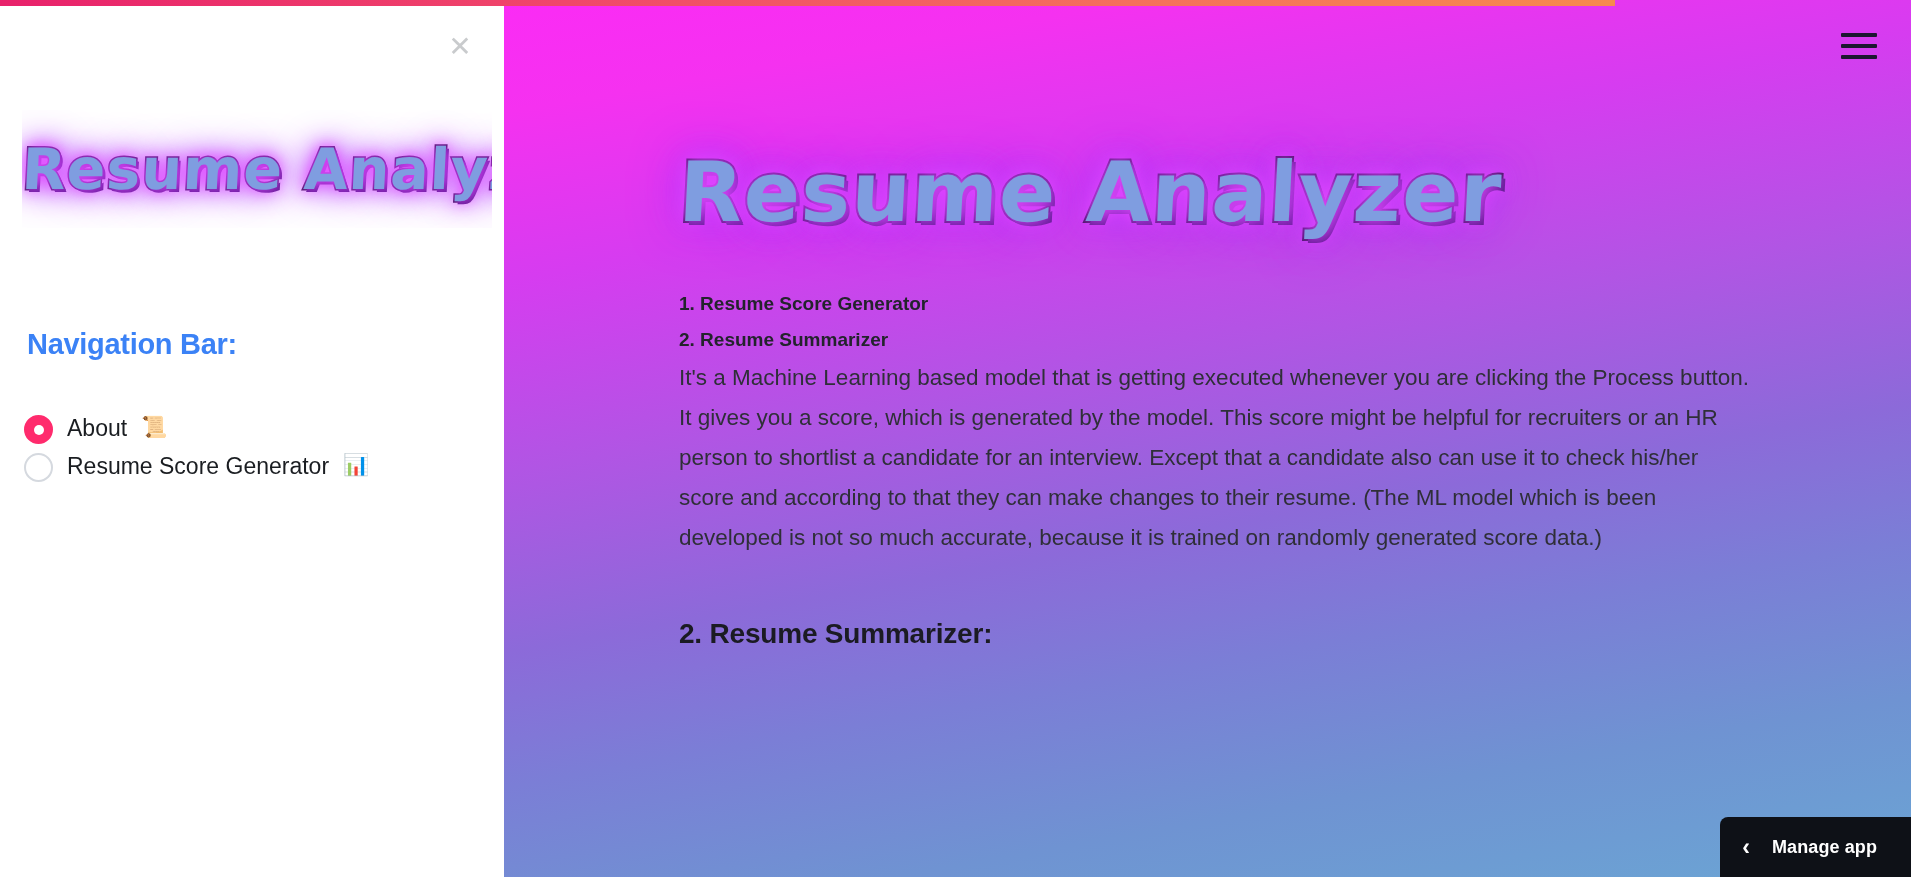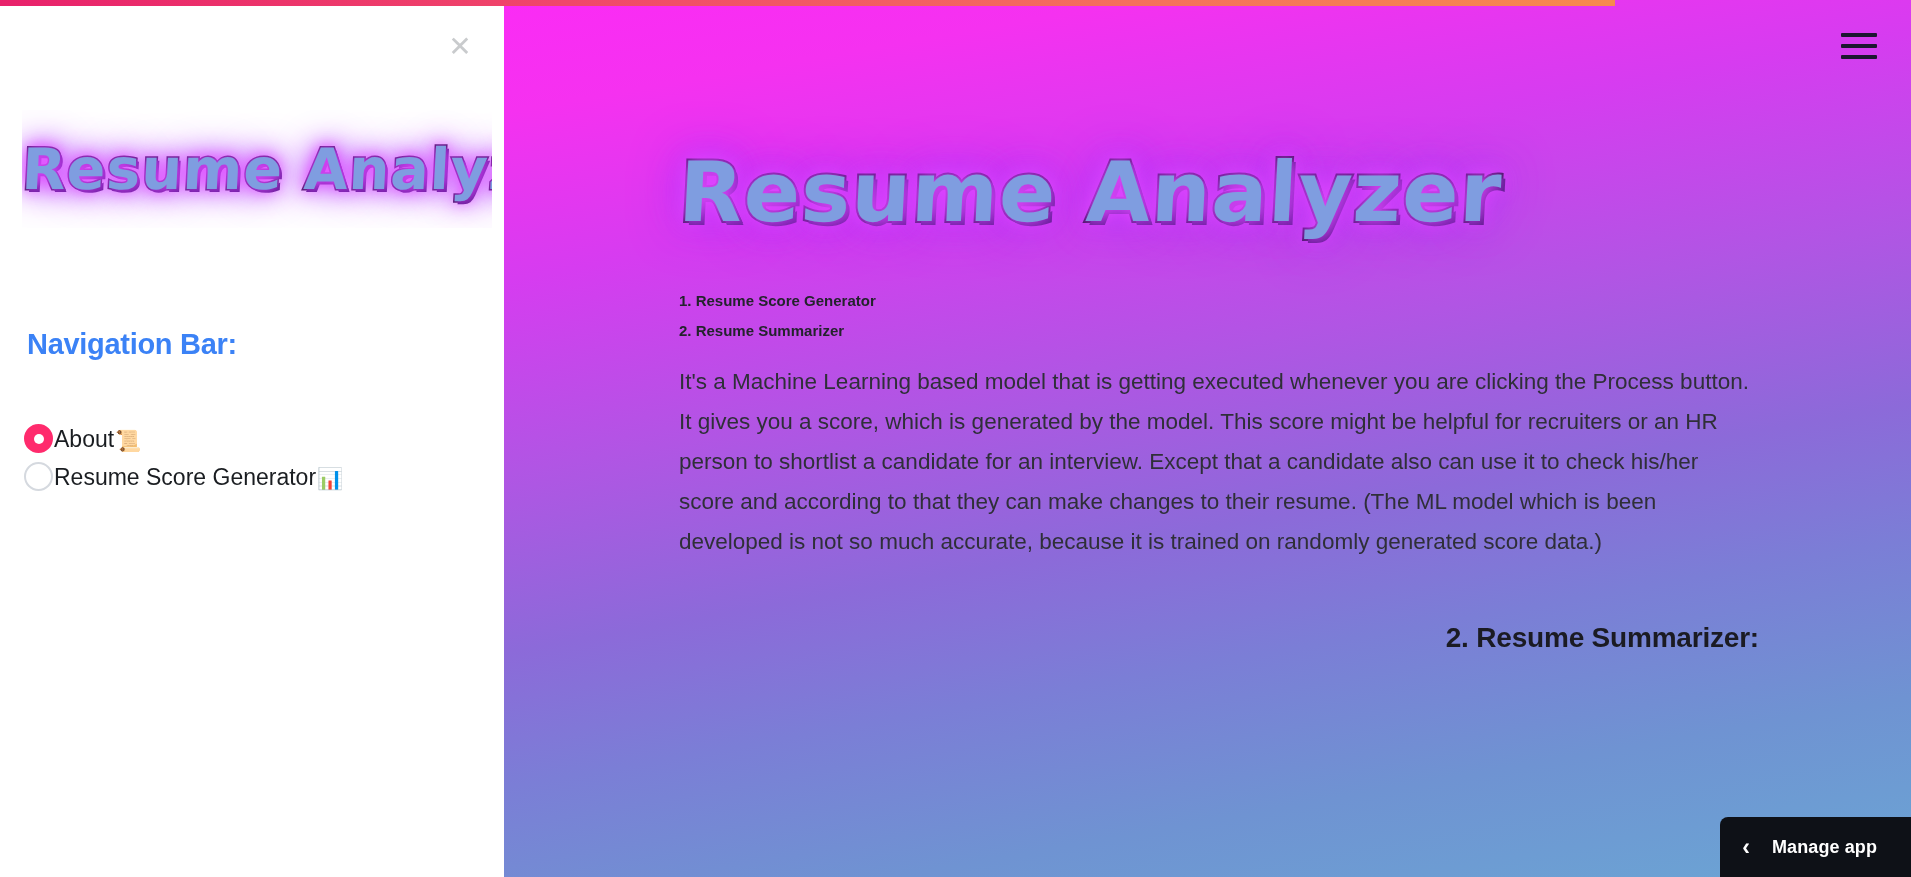--- a/index.html
+++ b/index.html
@@ -99,24 +99,24 @@
 
   #nav-radio-group {
     position: absolute;
     top: 415px;
     left: 24px;
     width: 450px;
   }
 
   .radio-row {
     display: flex;
-    align-items: flex-end;
+    align-items: flex-start;
     height: 38px;
     cursor: pointer;
-    gap: 1px;
+    gap: 14px;
   }
 
   .radio-mark {
     flex: none;
     width: 29px;
     height: 29px;
     border-radius: 50%;
     border: 2px solid #d5d9df;
     background: #ffffff;
     position: relative;
@@ -220,49 +220,48 @@
   .intro-line {
     font-size: 22.5px;
     line-height: 1.55;
     margin-top: 34px;
     color: #2f2f38;
     font-family: "Liberation Sans", sans-serif;
   }
   .intro-line b { font-weight: 700; color: #1d1d26; }
 
   .feature-item {
-    font-size: 15px;
+    font-size: 19px;
     font-weight: 700;
     line-height: 1.45;
     color: #23232c;
     margin-top: 22px;
     font-family: "Liberation Sans", sans-serif;
   }
   .feature-item + .feature-item { margin-top: 8px; }
 
   .section-heading {
     font-size: 28px;
     font-weight: 600;
     color: #1b1b23;
     margin-top: 48px;
     letter-spacing: -0.2px;
     font-family: "Liberation Sans", sans-serif;
   }
 
   .section-body {
     font-size: 22.5px;
     line-height: 1.78;
-    margin-top: 20px;
+    margin-top: 5px;
     color: #2f2f38;
     font-family: "Liberation Sans", sans-serif;
   }
 
   .section-heading.cut {
     margin-top: 60px;
-    text-align: right;
   }
 
   
   #manage-app-button {
     position: absolute;
     right: 0;
     bottom: 0;
     height: 60px;
     padding: 0 34px 0 22px;
     background: #0e1117;

